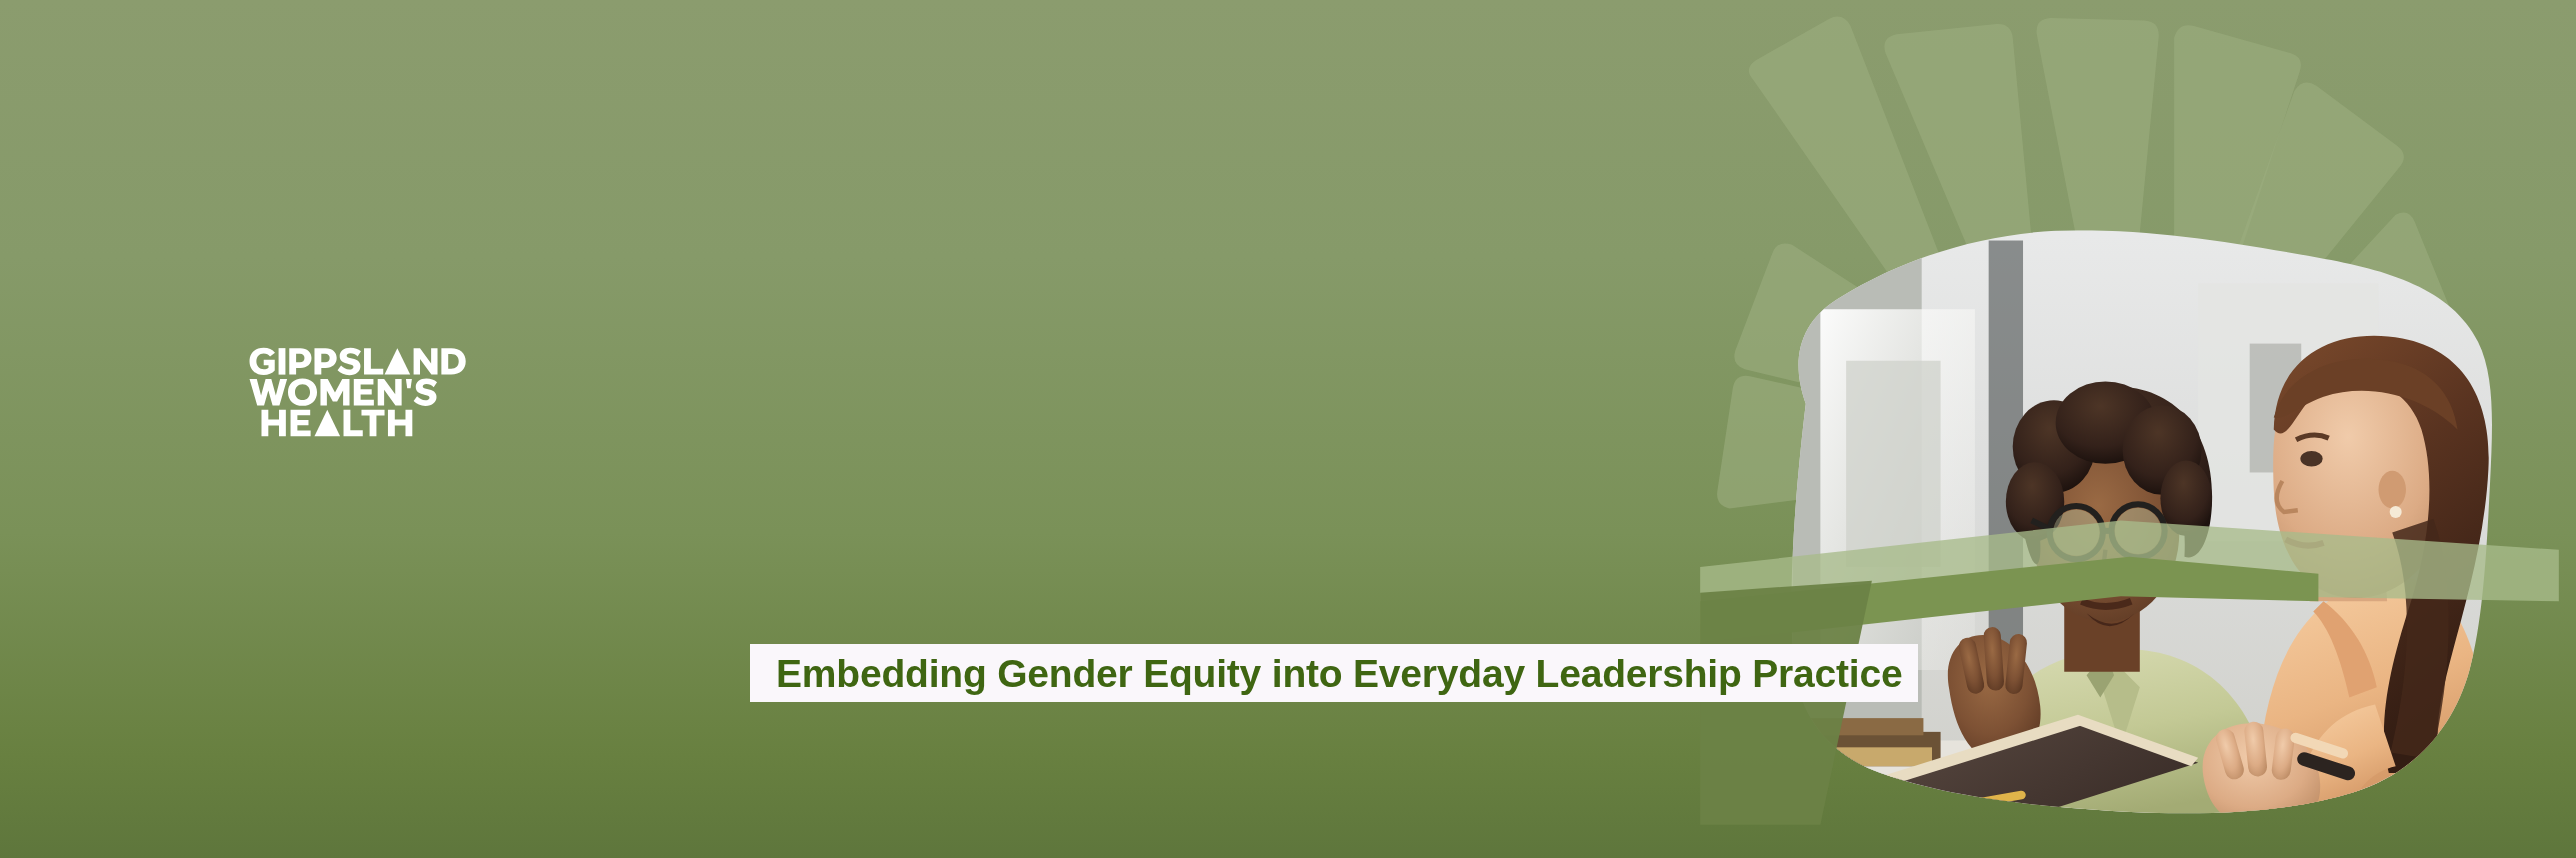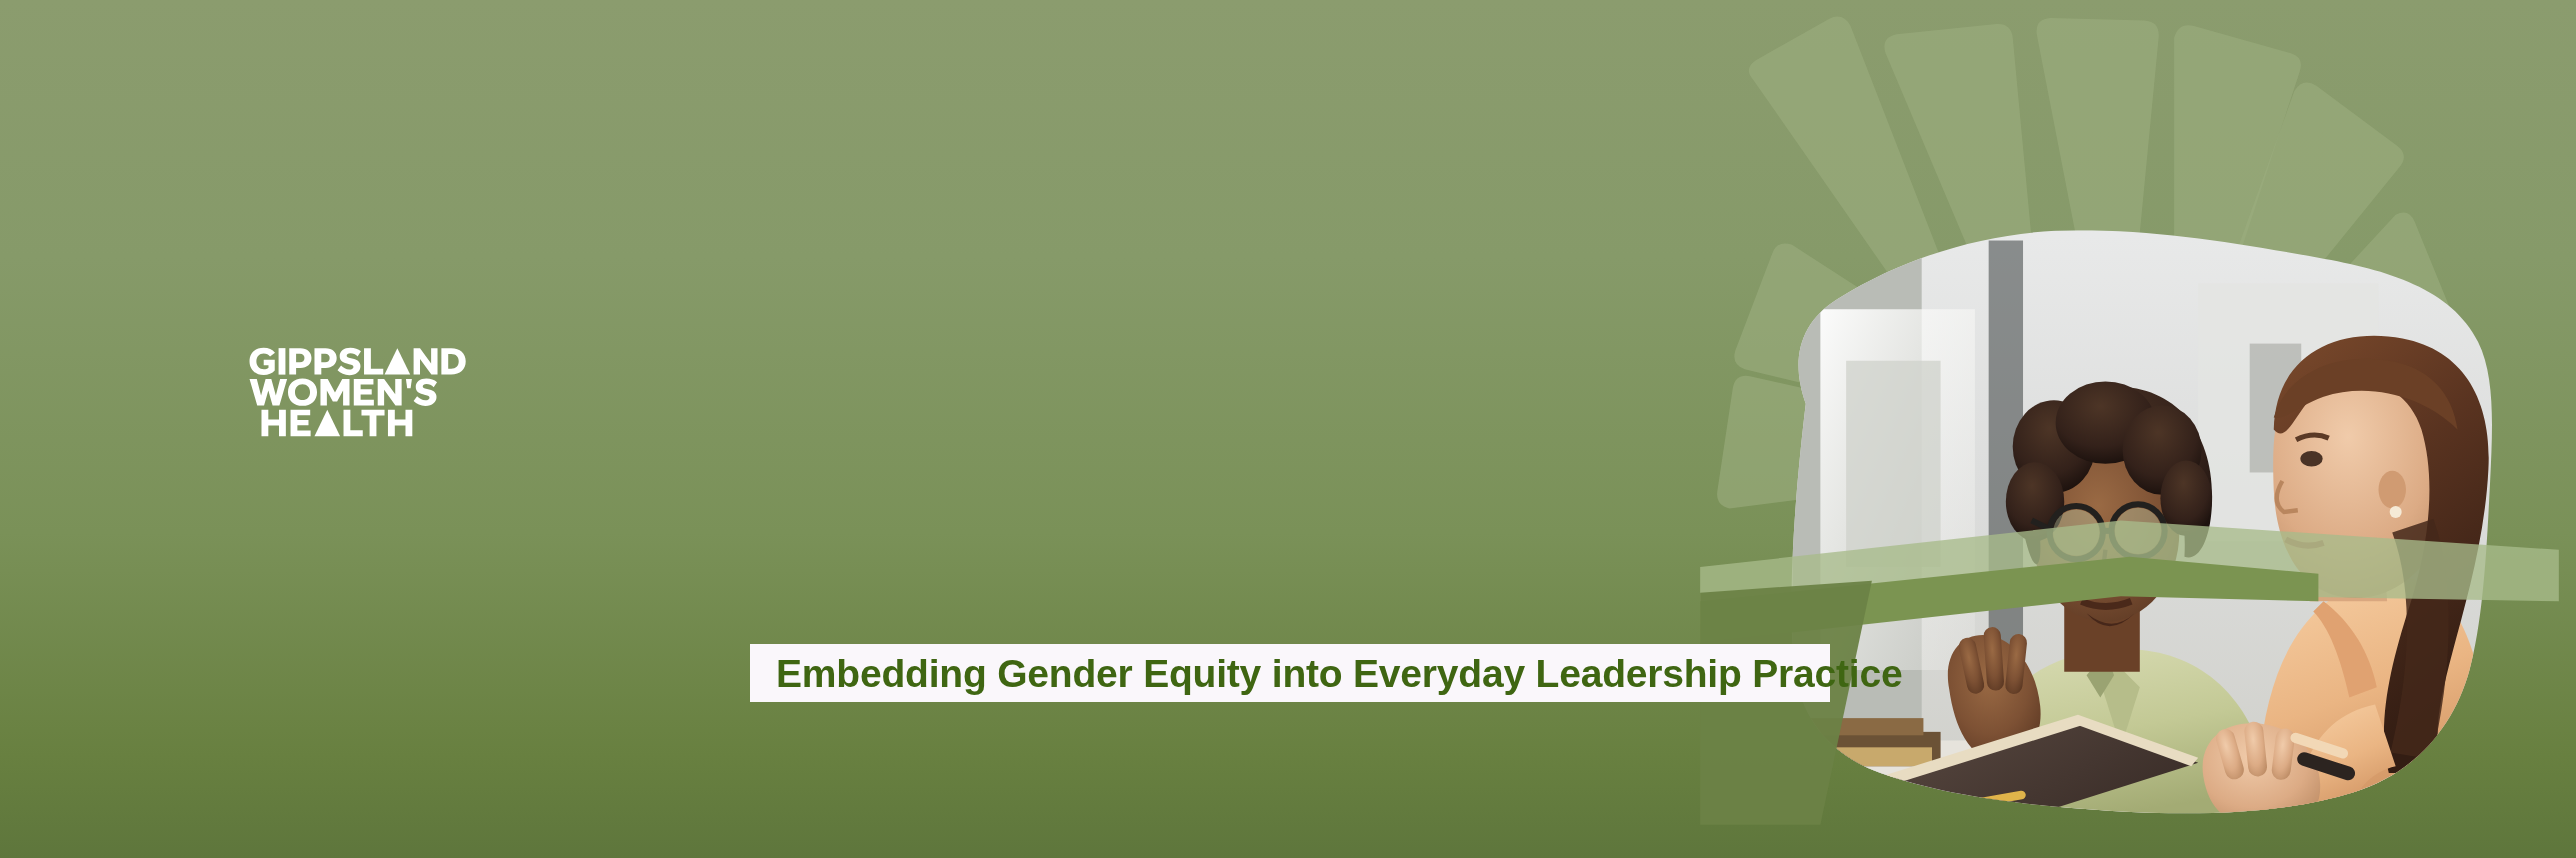--- a/index.html
+++ b/index.html
@@ -27,21 +27,21 @@
   #logo{
     position:absolute;left:247px;top:343px;
     width:258px;height:94px;
   }
   #logo svg{display:block;}
 
   
   #title-box{
     position:absolute;
     left:750px;top:644px;
-    width:1080px;height:58px;
+    width:1168px;height:58px;
     background:#faf7fb;
     display:flex;align-items:center;
     box-sizing:border-box;
     padding-left:26px;
     z-index:6;
   }
   #title-text{
     color:#3f6612;
     font-family:"Liberation Sans",sans-serif;
     font-weight:bold;

